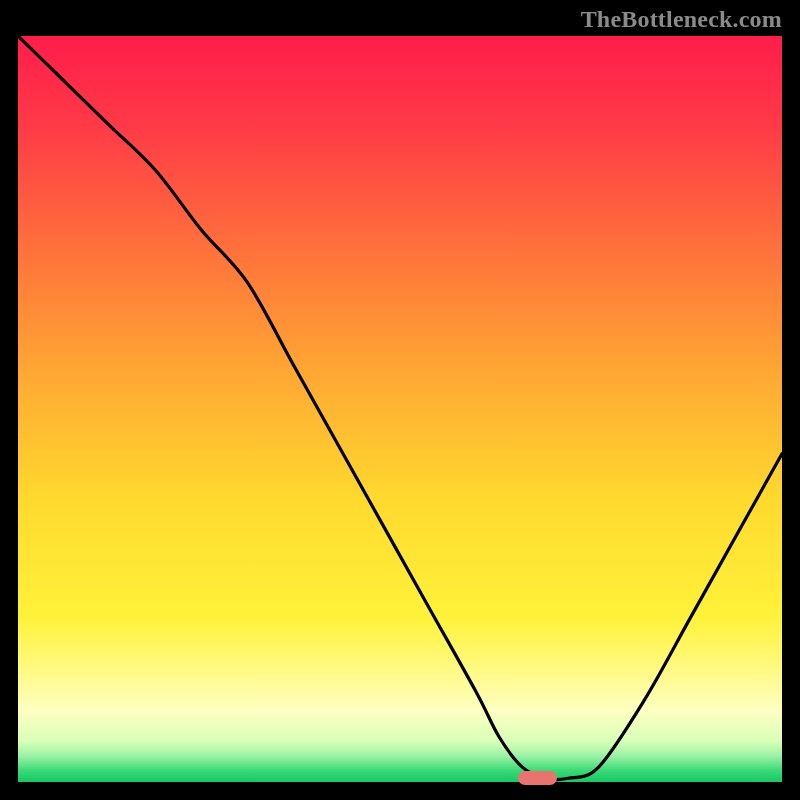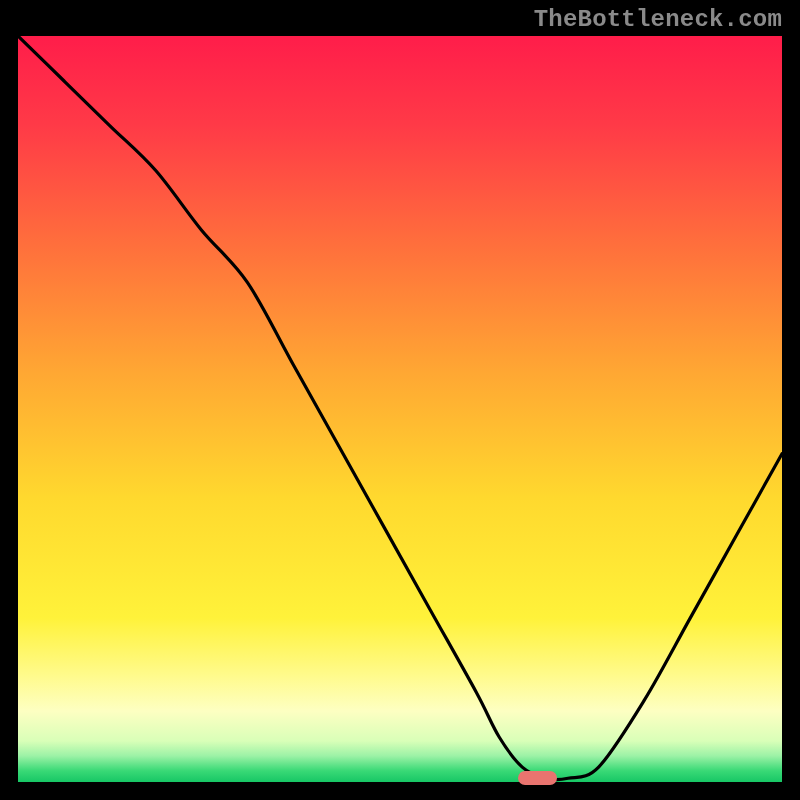--- a/index.html
+++ b/index.html
@@ -22,21 +22,21 @@
     position: absolute;
     left: 0;
     top: 0;
     width: 764px;
     height: 746px;
   }
   .watermark {
     position: absolute;
     top: 6px;
     right: 18px;
-    font-family: Liberation Mono, monospace;
+    font-family: Liberation Serif, serif;
     font-size: 24px;
     font-weight: 600;
     color: #8a8a8a;
     letter-spacing: 0.2px;
   }
   .marker {
     position: absolute;
     height: 14px;
     border-radius: 7px;
     background: #e9746f;

